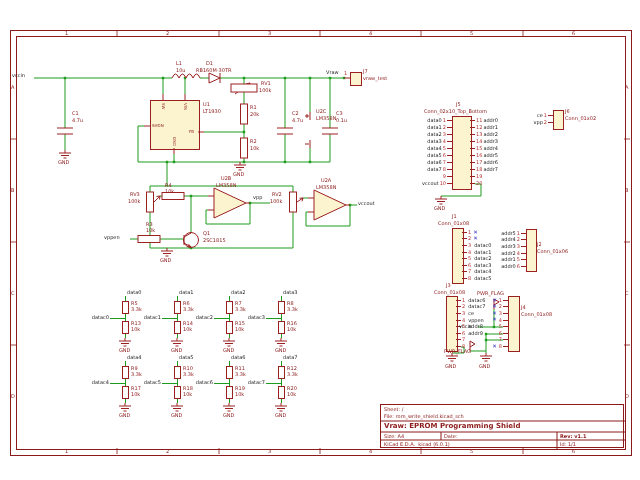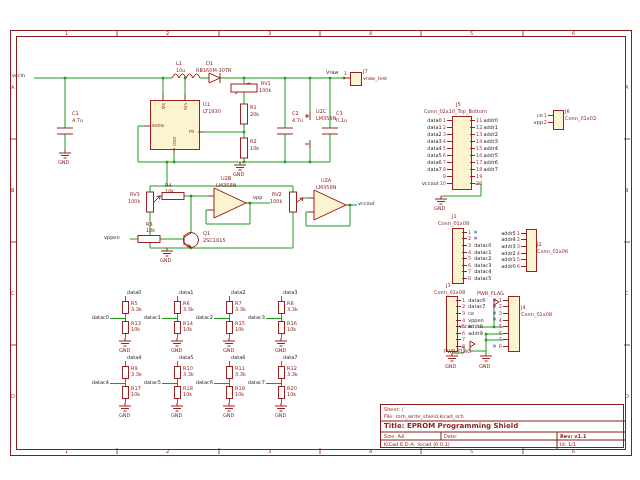--- a/index.html
+++ b/index.html
@@ -716,19 +716,19 @@
 <span class="t net" style="left:459px;top:324px">vccin</span>
 <span class="t" style="left:444px;top:349px">PWR_FLAG</span>
 <span class="t" style="left:479px;top:364px">GND</span>
 
 <div class="tb">
   <svg class="layer" width="244" height="44">
     <path d="M0,16 H244 M0,27 H244 M0,35 H244 M60,27 V35 M176,27 V44" stroke="#8c1a1a" stroke-width="1" fill="none"></path>
   </svg>
   <span class="t" style="left:3px;top:2px">Sheet: /</span>
   <span class="t" style="left:3px;top:9px">File: rom_write_shield.kicad_sch</span>
-  <span class="t bold" style="left:3px;top:18px;font-size:7px">Title: EPROM Programming Shield</span>
+  <span class="t bold" style="left:3px;top:18px;font-size:7px">Vraw: EPROM Programming Shield</span>
   <span class="t" style="left:3px;top:28.5px">Size: A4</span>
   <span class="t" style="left:63px;top:28.5px">Date: </span>
   <span class="t bold" style="left:179px;top:28.5px">Rev: v1.1</span>
   <span class="t" style="left:3px;top:36.5px">KiCad E.D.A.  kicad (6.0.1)</span>
   <span class="t" style="left:179px;top:36.5px">Id: 1/1</span>
 </div>
 
 </body></html>

